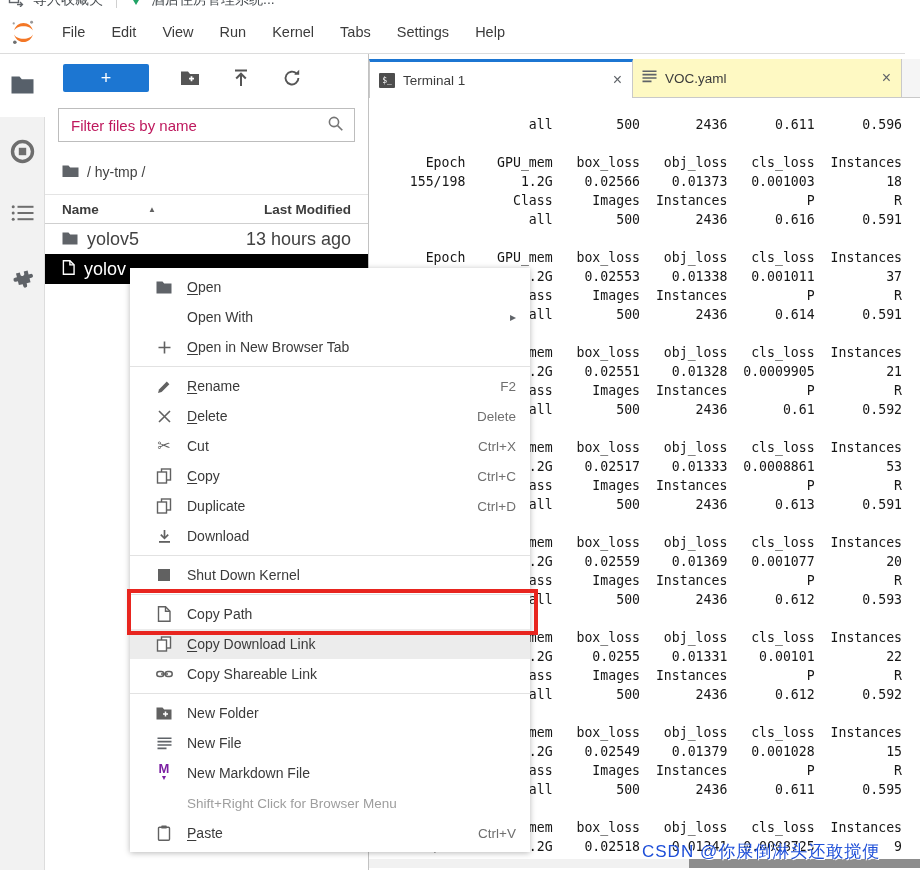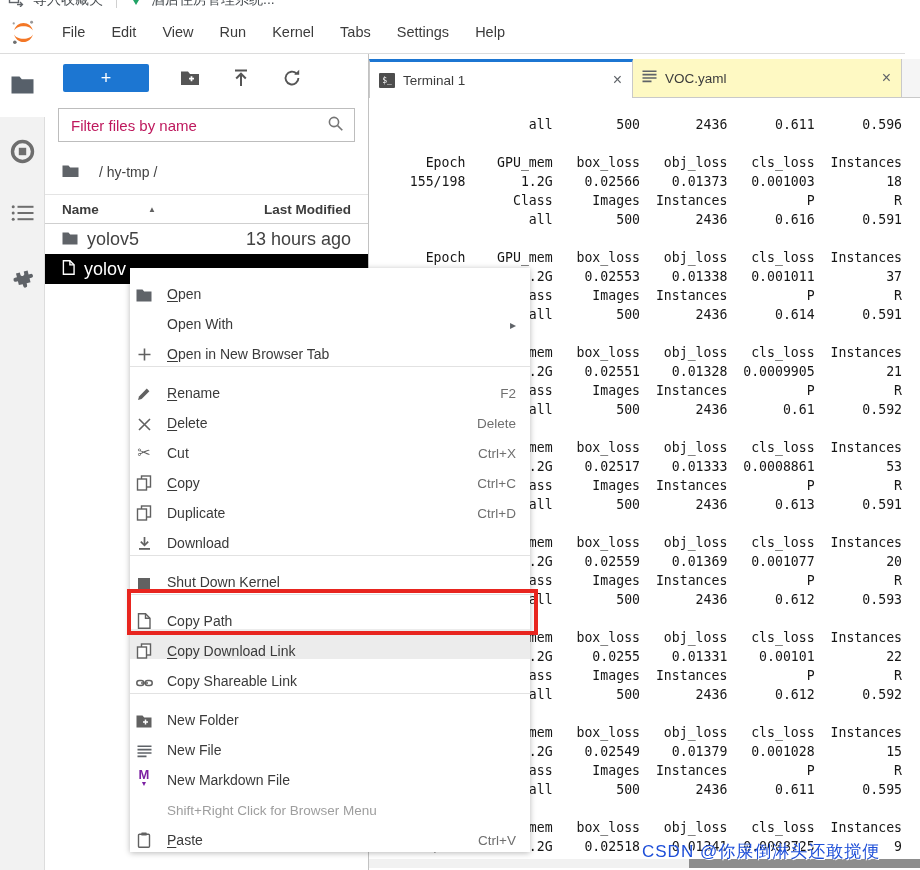--- a/index.html
+++ b/index.html
@@ -30,21 +30,21 @@
   
   .file-panel{position:absolute;top:54px;left:45px;width:324px;bottom:0;background:#fff;
               border-right:1px solid #c2c2c2;box-sizing:border-box;}
   .fb-toolbar{height:44px;padding:9px 16px 6px 18px;box-sizing:border-box;display:flex;align-items:center;gap:31px;}
   .new-launcher{width:86px;height:28px;background:#1c76d2;border:none;border-radius:2px;color:#fff;
                 font-size:18px;line-height:26px;display:flex;align-items:center;justify-content:center;cursor:pointer;}
   .tb-icon{display:flex;align-items:center;cursor:pointer;}
   .fb-filter{margin:10px 13px 0 13px;height:34px;border:1px solid #bdbdbd;display:flex;align-items:center;
              padding:0 10px 0 12px;box-sizing:border-box;}
   .filter-text{font-size:15px;color:#be185d;flex:1;}
-  .fb-breadcrumb{margin-top:18px;padding:0 17px;height:24px;display:flex;align-items:center;gap:20px;
+  .fb-breadcrumb{margin-top:18px;padding:0 17px;height:24px;display:flex;align-items:center;gap:8px;
                  font-size:14px;color:#424242;}
   .fb-header{margin-top:10px;height:30px;border-top:1px solid #e4e4e4;border-bottom:1px solid #cfcfcf;
              box-sizing:border-box;display:flex;align-items:center;padding:0 17px;font-size:13.5px;font-weight:bold;color:#3c3c3c;}
   .col-name{flex:0 0 86px;}
   .sort-arrow{font-size:8px;color:#616161;flex:1;}
   .fb-row{height:30px;display:flex;align-items:center;padding:0 17px;font-size:18px;color:#424242;gap:9px;}
   .fb-row .row-mod{margin-left:auto;}
   .fb-row.selected{background:#000000;color:#fff;}
 
   
@@ -59,21 +59,21 @@
   .term-badge{width:16px;height:15px;background:#4d4d4d;color:#fff;font-family:"DejaVu Sans Mono",monospace;
               font-size:8px;display:flex;align-items:center;justify-content:center;border-radius:1px;}
   .terminal-pre{position:absolute;top:61px;left:9px;margin:0;font-family:"DejaVu Sans Mono",monospace;
                 font-size:13.2px;line-height:19px;color:#161616;white-space:pre;}
   .hscroll{position:absolute;left:0;right:0;bottom:2px;height:9px;background:#f1f1f1;}
   .hscroll-thumb{position:absolute;left:320px;right:0;top:0;height:9px;background:#8d8d8d;}
 
   
   .ctx-menu{position:absolute;left:130px;top:268px;width:400px;background:#fff;box-sizing:border-box;
             padding:4px 0;box-shadow:0 1px 6px rgba(0,0,0,.28);z-index:50;}
-  .ctx-item{height:30px;display:flex;align-items:flex-end;padding:0 14px 0 4px;font-size:14px;color:#3a3a3a;cursor:default;}
+  .ctx-item{height:30px;display:flex;align-items:center;padding:0 14px 0 24px;font-size:14px;color:#3a3a3a;cursor:default;}
   .ctx-item.highlighted{background:#ececec;}
   .ctx-item.disabled{color:#9e9e9e;font-size:13.5px;}
   .ctx-icon{width:20px;margin-right:13px;display:flex;justify-content:center;align-items:center;}
   .ctx-label{flex:1;white-space:nowrap;}
   .ctx-label u{text-underline-offset:2px;}
   .ctx-shortcut{color:#6f6f6f;font-size:13.5px;margin-left:18px;}
   .submenu-arrow{color:#5f6368;font-size:12px;}
   .ctx-sep{border-top:1px solid #e2e2e2;margin:4px 0;}
   .glyph{display:inline-block;}
   .md-icon{color:#7b1fa2;font-weight:bold;font-size:13px;line-height:9px;display:flex;flex-direction:column;align-items:center;}

